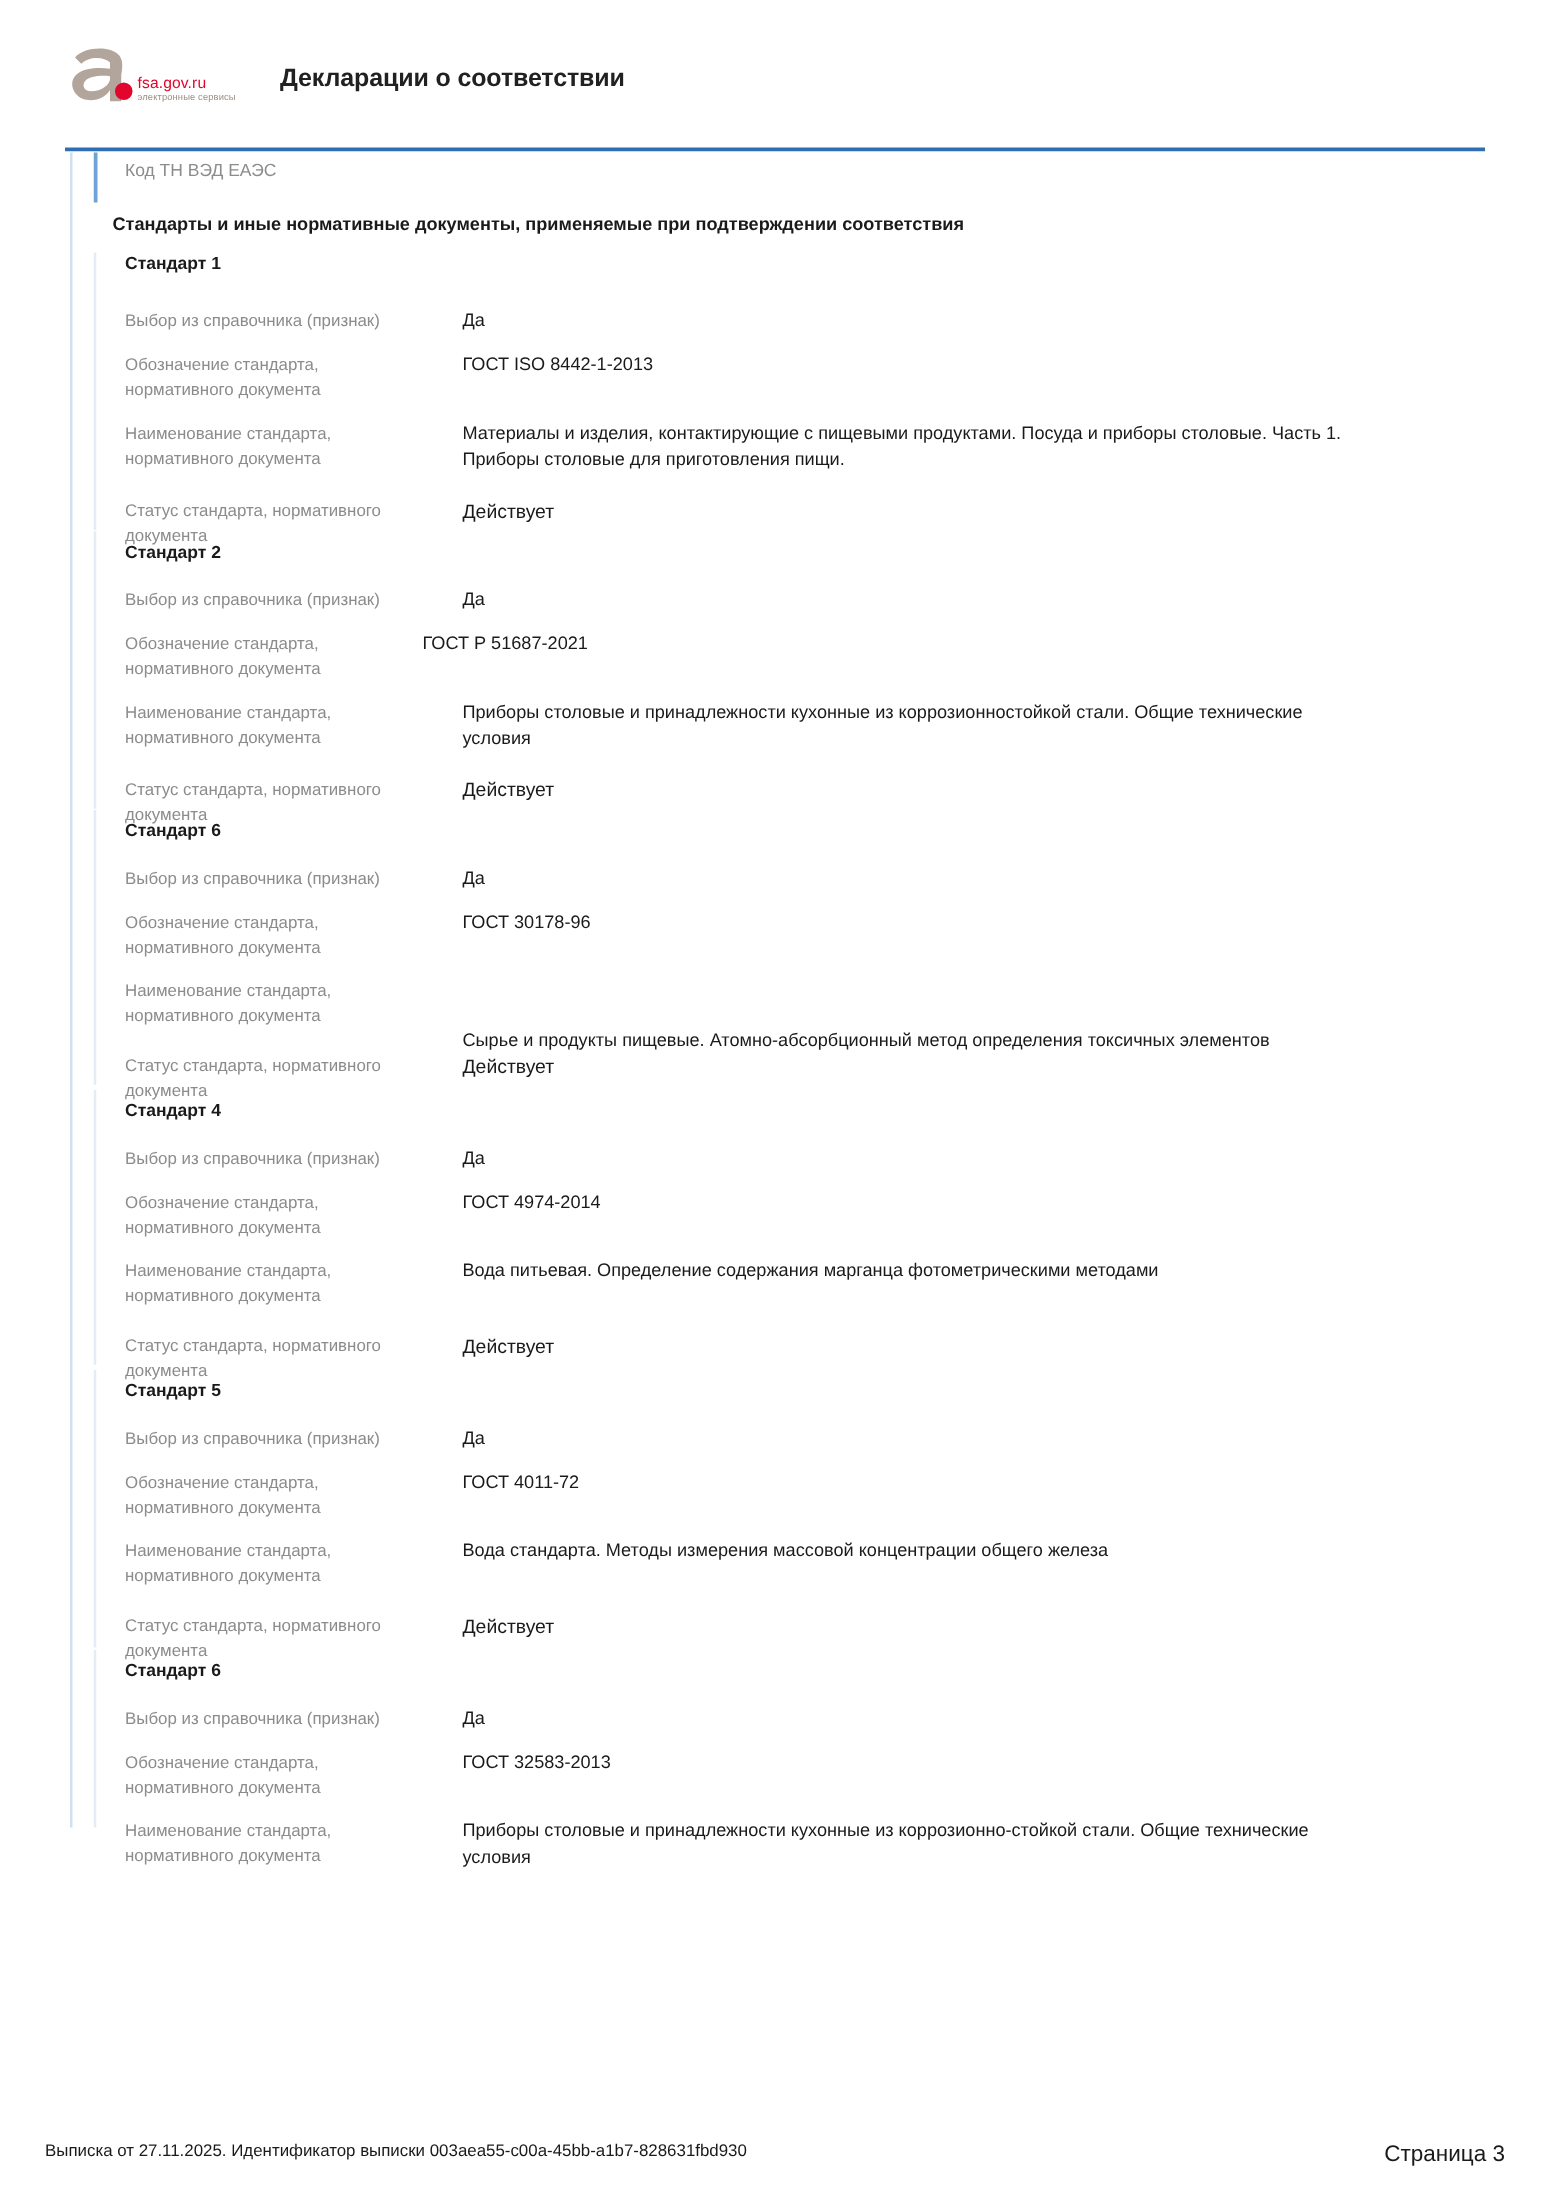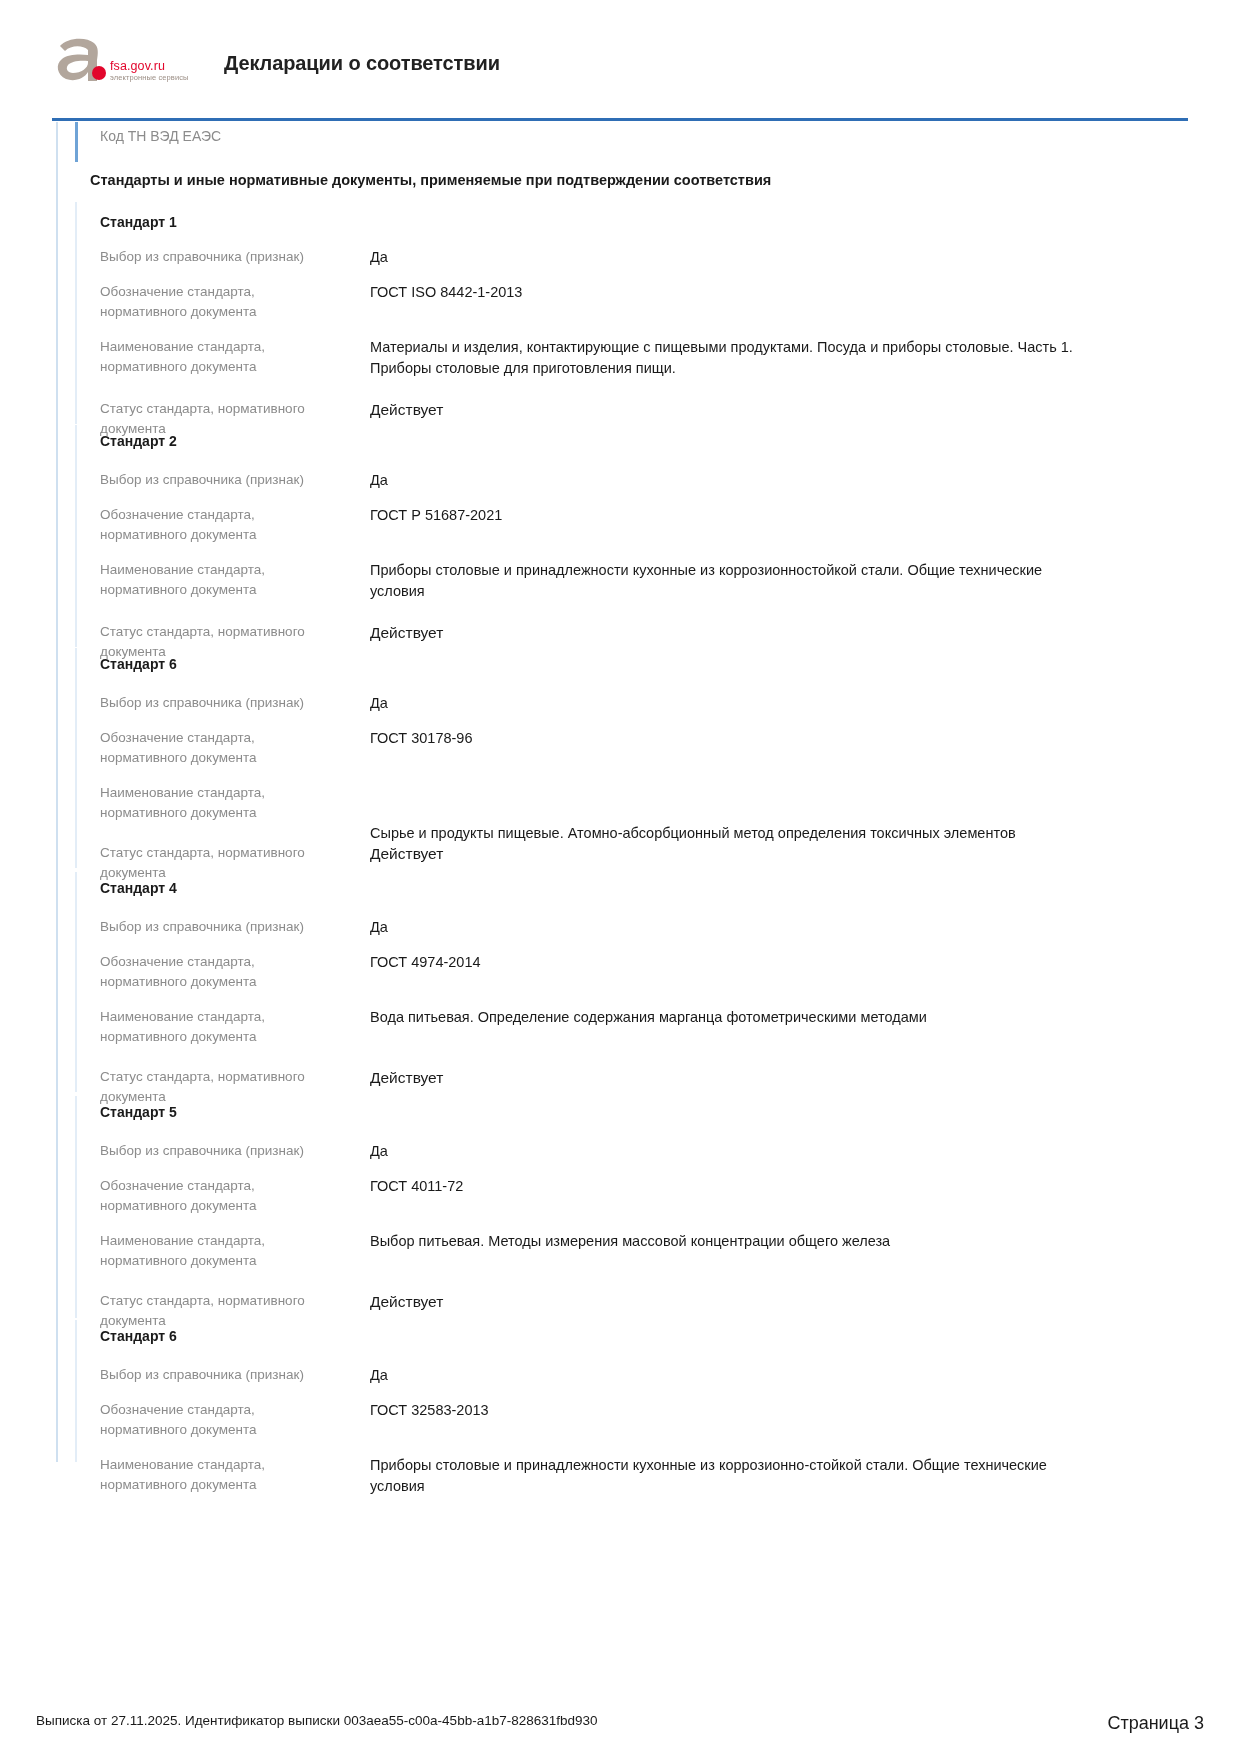--- a/index.html
+++ b/index.html
@@ -208,21 +208,21 @@
     <div class="rail-inner"></div>
 
     <div class="row top" style="top:4px;">
       <div class="lbl" style="padding-left:100px;">Код ТН ВЭД ЕАЭС</div>
     </div>
 
     <div class="section-title" style="left:90px; top:50px;">Стандарты и иные нормативные документы, применяемые при подтверждении соответствия</div>
 
     <div id="std-container">
         <div class="rail-group" style="top: 80px; height: 222px;"></div>
-        <div class="std-title" style="left: 100px; top: 92px;">Стандарт 1</div>
+        <div class="std-title" style="left: 100px; top: 80px;">Стандарт 1</div>
         <div class="row" style="top: 125px;">
           <div class="lbl" style="padding-left: 100px;">Выбор из справочника (признак)</div>
           <div class="val" style="margin-left: 10px;">Да</div>
         </div>
         <div class="row" style="top: 160px;">
           <div class="lbl" style="padding-left: 100px; width: 300px;">Обозначение стандарта, нормативного документа</div>
           <div class="val" style="margin-left: 70px;">ГОСТ ISO 8442-1-2013</div>
         </div>
         <div class="row" style="top: 215px;">
           <div class="lbl" style="padding-left: 100px; width: 300px;">Наименование стандарта, нормативного документа</div>
@@ -233,21 +233,21 @@
           <div class="val" style="font-size: 15.5px; margin-left: 0px;">Действует</div>
         </div>
         <div class="rail-group" style="top: 303px; height: 222px;"></div>
         <div class="std-title" style="left: 100px; top: 311px;">Стандарт 2</div>
         <div class="row" style="top: 348px;">
           <div class="lbl" style="padding-left: 100px;">Выбор из справочника (признак)</div>
           <div class="val" style="margin-left: 10px;">Да</div>
         </div>
         <div class="row" style="top: 383px;">
           <div class="lbl" style="padding-left: 100px; width: 300px;">Обозначение стандарта, нормативного документа</div>
-          <div class="val" style="margin-left: 70px;">ГОСТ Р 51687-2021</div>
+          <div class="val" style="margin-left: 38px;">ГОСТ Р 51687-2021</div>
         </div>
         <div class="row" style="top: 438px;">
           <div class="lbl" style="padding-left: 100px; width: 300px;">Наименование стандарта, нормативного документа</div>
           <div class="val" style="margin-left: 70px;">Приборы столовые и принадлежности кухонные из коррозионностойкой стали. Общие технические условия</div>
         </div>
         <div class="row" style="top: 500px;">
           <div class="lbl" style="padding-left: 100px; width: 370px;">Статус стандарта, нормативного документа</div>
           <div class="val" style="font-size: 15.5px; margin-left: 0px;">Действует</div>
         </div>
         <div class="rail-group" style="top: 526px; height: 220px;"></div>
@@ -291,21 +291,21 @@
         <div class="row" style="top: 1019px;">
           <div class="lbl" style="padding-left: 100px;">Выбор из справочника (признак)</div>
           <div class="val" style="margin-left: 10px;">Да</div>
         </div>
         <div class="row" style="top: 1054px;">
           <div class="lbl" style="padding-left: 100px; width: 300px;">Обозначение стандарта, нормативного документа</div>
           <div class="val" style="margin-left: 70px;">ГОСТ 4011-72</div>
         </div>
         <div class="row" style="top: 1109px;">
           <div class="lbl" style="padding-left: 100px; width: 300px;">Наименование стандарта, нормативного документа</div>
-          <div class="val" style="margin-left: 70px;">Выбор питьевая. Методы измерения массовой концентрации общего железа</div>
+          <div class="val" style="margin-left: 70px;">Вода стандарта. Методы измерения массовой концентрации общего железа</div>
         </div>
         <div class="row" style="top: 1169px;">
           <div class="lbl" style="padding-left: 100px; width: 370px;">Статус стандарта, нормативного документа</div>
           <div class="val" style="font-size: 15.5px; margin-left: 0px;">Действует</div>
         </div>
         <div class="rail-group" style="top: 1198px; height: 142px;"></div>
         <div class="std-title" style="left: 100px; top: 1206px;">Стандарт 6</div>
         <div class="row" style="top: 1243px;">
           <div class="lbl" style="padding-left: 100px;">Выбор из справочника (признак)</div>
           <div class="val" style="margin-left: 10px;">Да</div>

